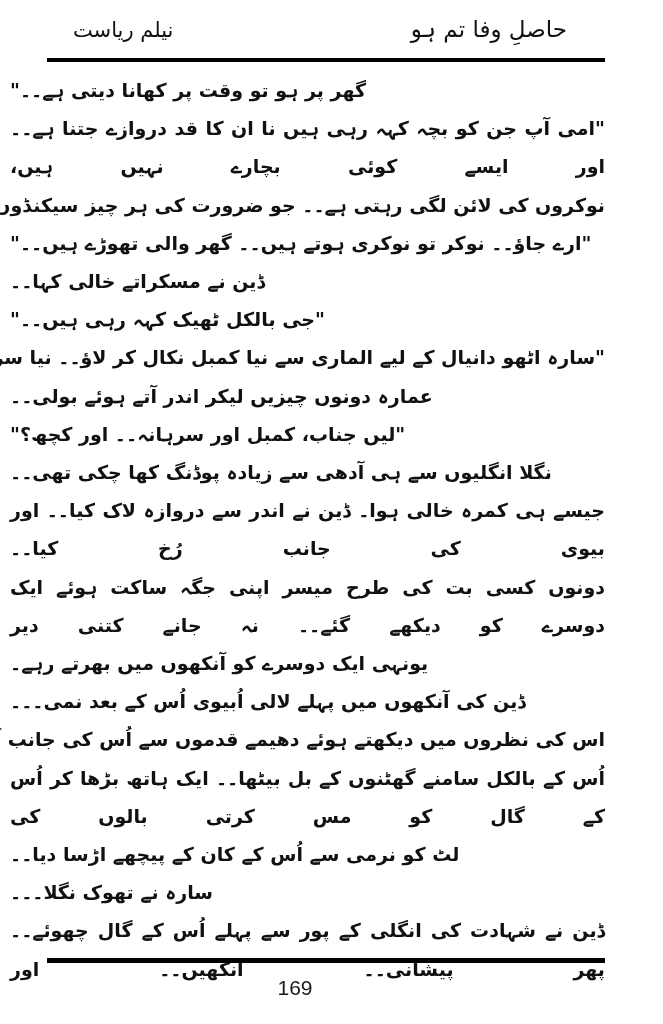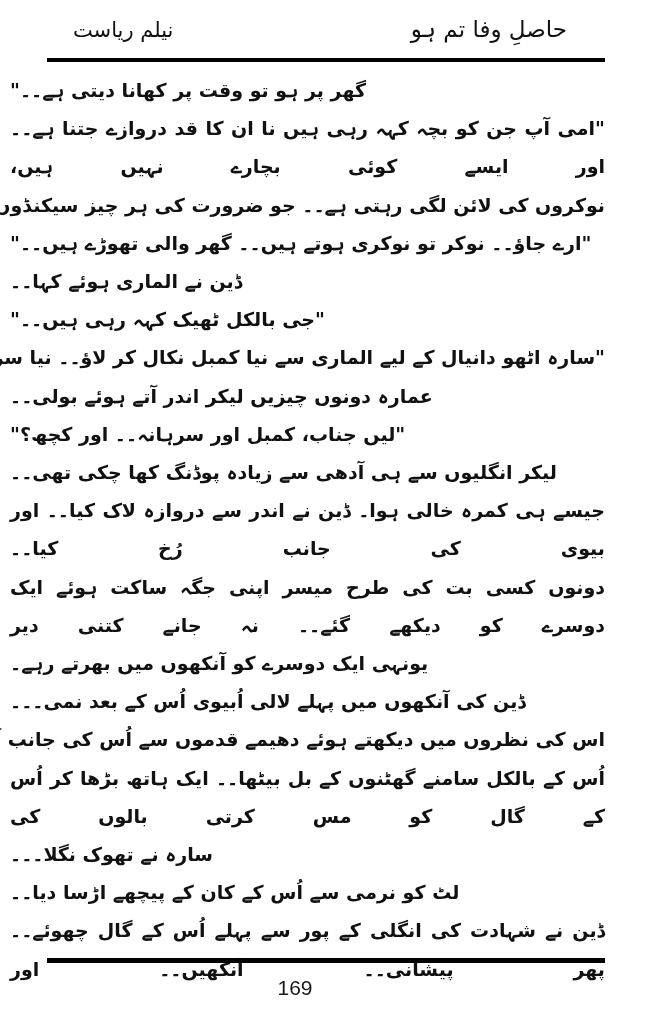--- a/index.html
+++ b/index.html
@@ -88,34 +88,34 @@
 
   <div class="header-author">نیلم ریاست</div>
 
   <div class="rule header-rule"></div>
 
   <div class="body-text" id="body-text">
       <div class="line" dir="rtl">گھر پر ہو تو وقت پر کھانا دیتی ہے۔۔"</div>
       <div class="line justify" dir="rtl">"امی آپ جن کو بچہ کہہ رہی ہیں نا ان کا قد دروازے جتنا ہے۔۔ اور ایسے کوئی بچارے نہیں ہیں،</div>
       <div class="line" dir="rtl">نوکروں کی لائن لگی رہتی ہے۔۔ جو ضرورت کی ہر چیز سیکنڈوں میں میسر کرتے ہیں۔۔"</div>
       <div class="line" dir="rtl">"ارے جاؤ۔۔ نوکر تو نوکری ہوتے ہیں۔۔ گھر والی تھوڑے ہیں۔۔"</div>
-      <div class="line" dir="rtl">ڈین نے الماری ہوئے کہا۔۔</div>
+      <div class="line" dir="rtl">ڈین نے مسکراتے خالی کہا۔۔</div>
       <div class="line" dir="rtl">"جی بالکل ٹھیک کہہ رہی ہیں۔۔"</div>
       <div class="line" dir="rtl">"سارہ اٹھو دانیال کے لیے الماری سے نیا کمبل نکال کر لاؤ۔۔ نیا سرہانہ بھی لانا۔۔"</div>
       <div class="line" dir="rtl">عمارہ دونوں چیزیں لیکر اندر آتے ہوئے بولی۔۔</div>
       <div class="line" dir="rtl">"لیں جناب، کمبل اور سرہانہ۔۔ اور کچھ؟"</div>
-      <div class="line" dir="rtl">لیکر انگلیوں سے ہی آدھی سے زیادہ پوڈنگ کھا چکی تھی۔۔</div>
+      <div class="line" dir="rtl">نگلا انگلیوں سے ہی آدھی سے زیادہ پوڈنگ کھا چکی تھی۔۔</div>
       <div class="line justify" dir="rtl">جیسے ہی کمرہ خالی ہوا۔ ڈین نے اندر سے دروازہ لاک کیا۔۔ اور بیوی کی جانب رُخ کیا۔۔</div>
       <div class="line justify" dir="rtl">دونوں کسی بت کی طرح میسر اپنی جگہ ساکت ہوئے ایک دوسرے کو دیکھے گئے۔۔ نہ جانے کتنی دیر</div>
       <div class="line" dir="rtl">یونہی ایک دوسرے کو آنکھوں میں بھرتے رہے۔</div>
       <div class="line" dir="rtl">ڈین کی آنکھوں میں پہلے لالی اُبیوی اُس کے بعد نمی۔۔۔</div>
       <div class="line" dir="rtl">اس کی نظروں میں دیکھتے ہوئے دھیمے قدموں سے اُس کی جانب آیا۔۔</div>
       <div class="line justify" dir="rtl">اُس کے بالکل سامنے گھٹنوں کے بل بیٹھا۔۔ ایک ہاتھ بڑھا کر اُس کے گال کو مس کرتی بالوں کی</div>
+      <div class="line" dir="rtl">لٹ کو نرمی سے اُس کے کان کے پیچھے اڑسا دیا۔۔</div>
       <div class="line" dir="rtl">سارہ نے تھوک نگلا۔۔۔</div>
-      <div class="line" dir="rtl">لٹ کو نرمی سے اُس کے کان کے پیچھے اڑسا دیا۔۔</div>
       <div class="line justify" dir="rtl">ڈین نے شہادت کی انگلی کے پور سے پہلے اُس کے گال چھوئے۔۔ پھر پیشانی۔۔ آنکھیں۔۔ اور</div>
     </div>
 
   <div class="rule footer-rule"></div>
 
   <div class="page-number">169</div>
 
 </div>
 
 </body></html>

